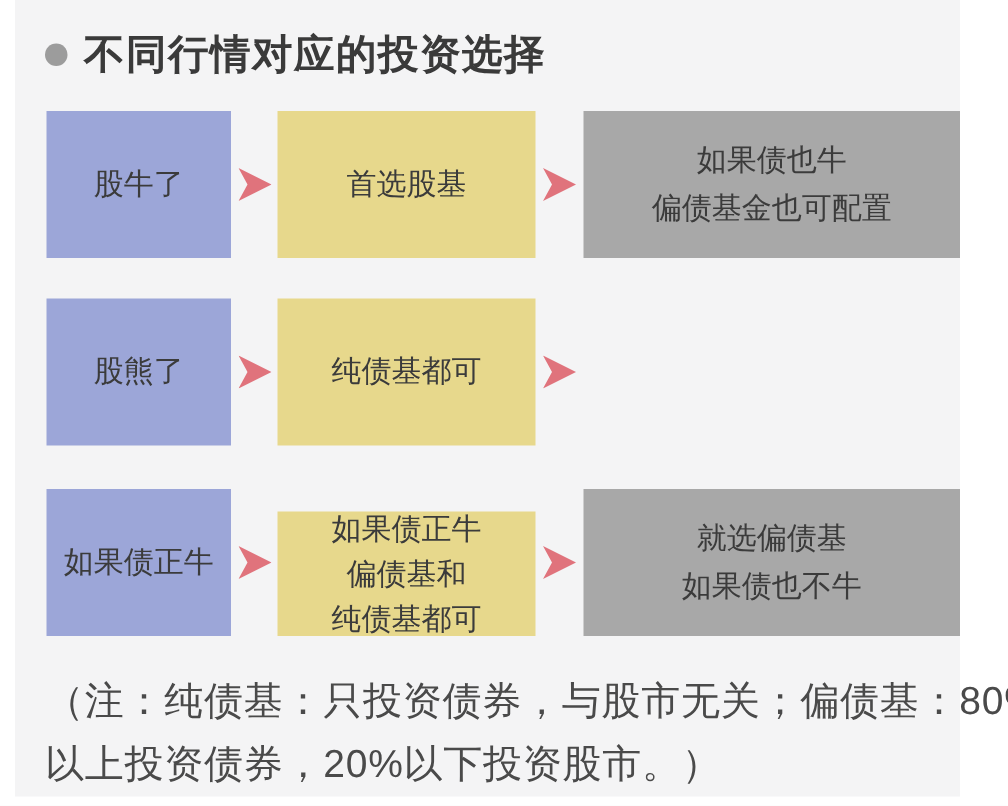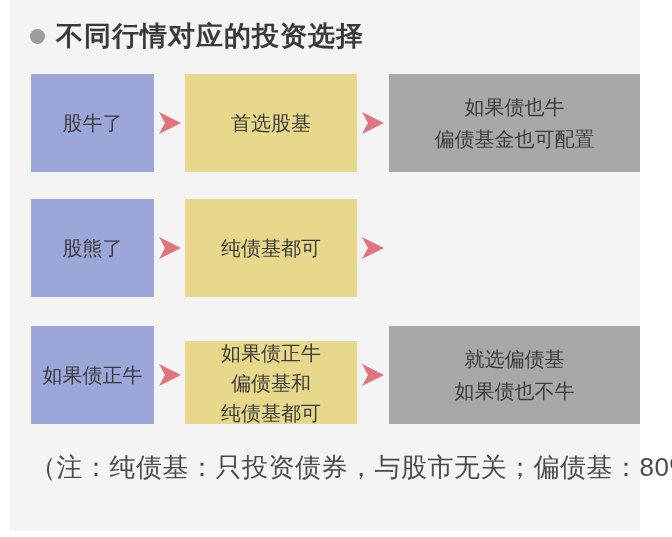--- a/index.html
+++ b/index.html
@@ -198,16 +198,17 @@
         </span>
       </div>
       <div class="box box-detail">
         <div>就选偏债基</div>
         <div>如果债也不牛</div>
       </div>
     </div>
 
     <div class="note">
       <div>（注：纯债基：只投资债券，与股市无关；偏债基：80%</div>
+      <div>以上投资债券，20%以下投资股市。）</div>
     </div>
 
   </div>
 </div>
 
 </body></html>

